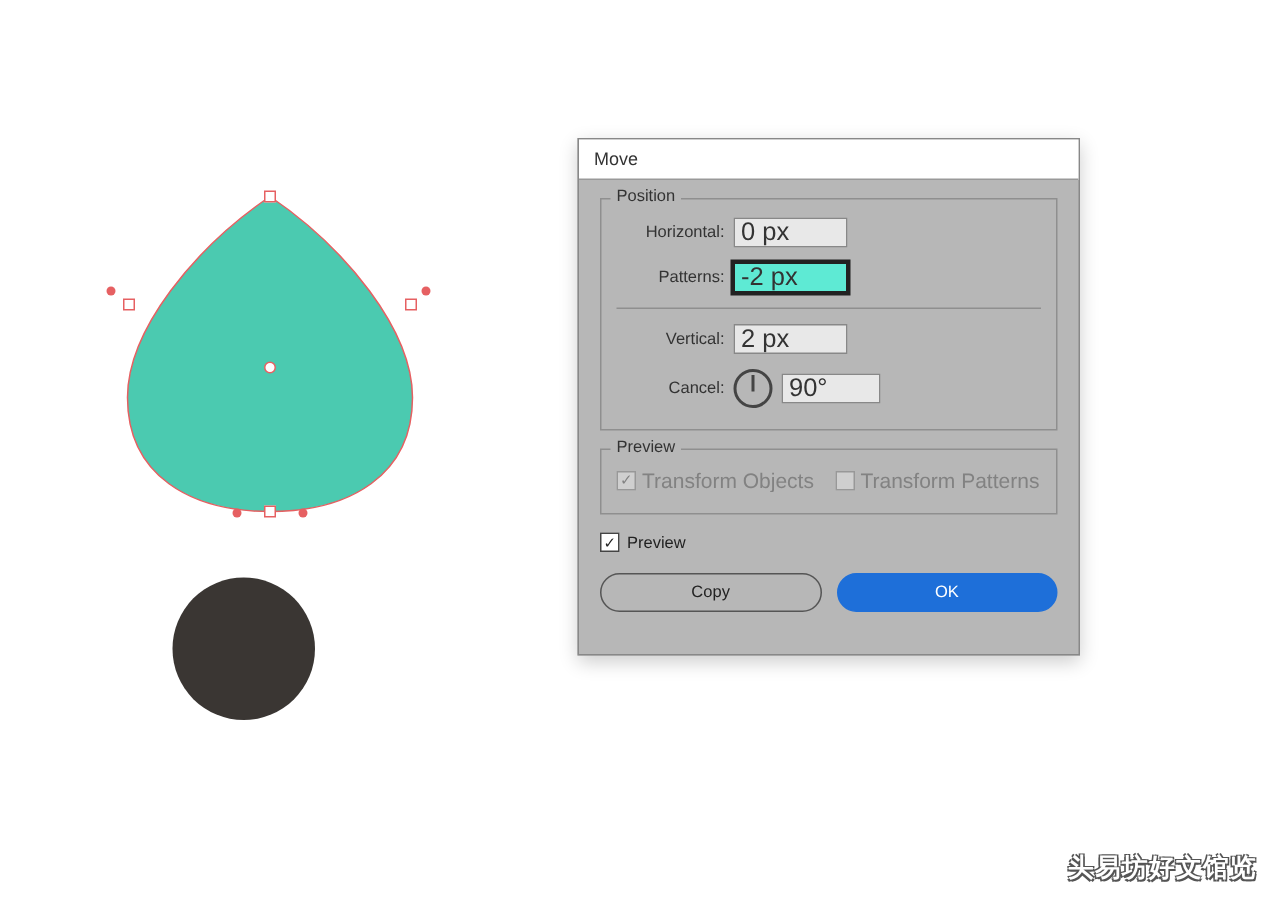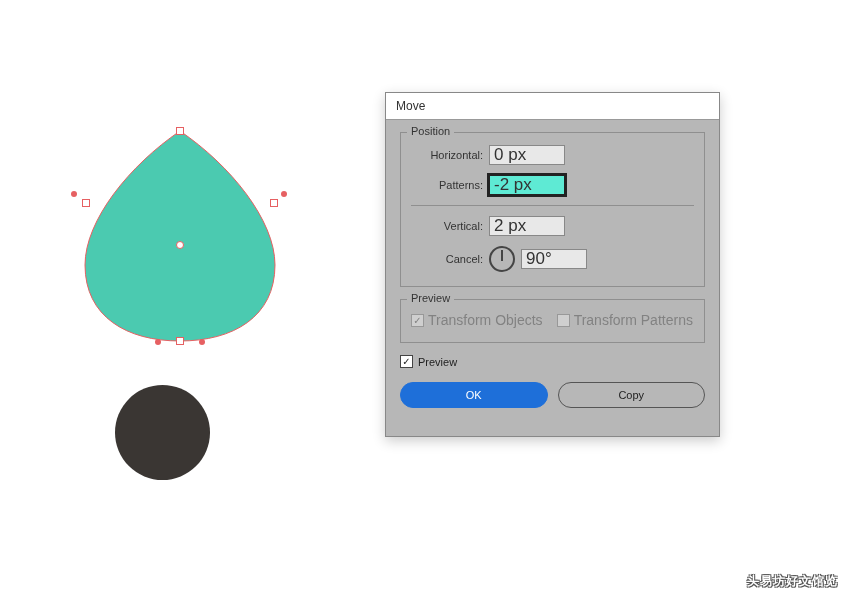--- a/index.html
+++ b/index.html
@@ -38,21 +38,21 @@
 .chk-box.active.checked { background:#fff; border-color:#444; }
 .chk-box.active.checked::after { color:#222; }
 .chk.disabled { opacity:0.65; }
 
 .preview-row { display:flex; align-items:flex-end; gap:5px; font-size:11px; color:#222; margin:8px 0 14px; }
 
 .btn-row { display:flex; gap:10px; justify-content:center; }
 .btn { flex:1; height:26px; border-radius:13px; border:1px solid #555; background:#b7b7b7; font-size:11px; color:#222; display:flex; align-items:center; justify-content:center; cursor:pointer; }
 .btn.primary { background:#1e6fd9; color:#fff; border-color:#1e6fd9; }
 
-.watermark { position:absolute; right:12px; bottom:10px; font-size:12px; color:#fff; text-shadow:-1px -1px 0 #555,1px -1px 0 #555,-1px 1px 0 #555,1px 1px 0 #555; font-weight:600; letter-spacing:1px; }
+.watermark { position:absolute; right:12px; bottom:10px; font-size:17px; color:#fff; text-shadow:-1px -1px 0 #555,1px -1px 0 #555,-1px 1px 0 #555,1px 1px 0 #555; font-weight:600; letter-spacing:1px; }
 </style>
 </head>
 <body>
 
 <div class="canvas-area">
   <div class="drop-shape">
     <svg width="210" height="220" viewBox="0 0 210 220">
       <path class="drop-path" d="M 105 6 C 155 40 200 95 200 140 C 200 192 158 216 105 216 C 52 216 10 192 10 140 C 10 95 55 40 105 6 Z"></path>
     </svg>
     <span class="anchor sq" style="left:101px;top:2px;"></span>
@@ -108,19 +108,19 @@
         </label>
       </div>
     </div>
 
     <label class="preview-row">
       <span class="chk-box active checked"></span>
       <span>Preview</span>
     </label>
 
     <div class="btn-row">
+      <div class="btn">Copy</div>
       <div class="btn primary">OK</div>
-      <div class="btn">Copy</div>
     </div>
   </div>
 </div>
 
 <div class="watermark">头易坊好文馆览</div>
 
 </body></html>

